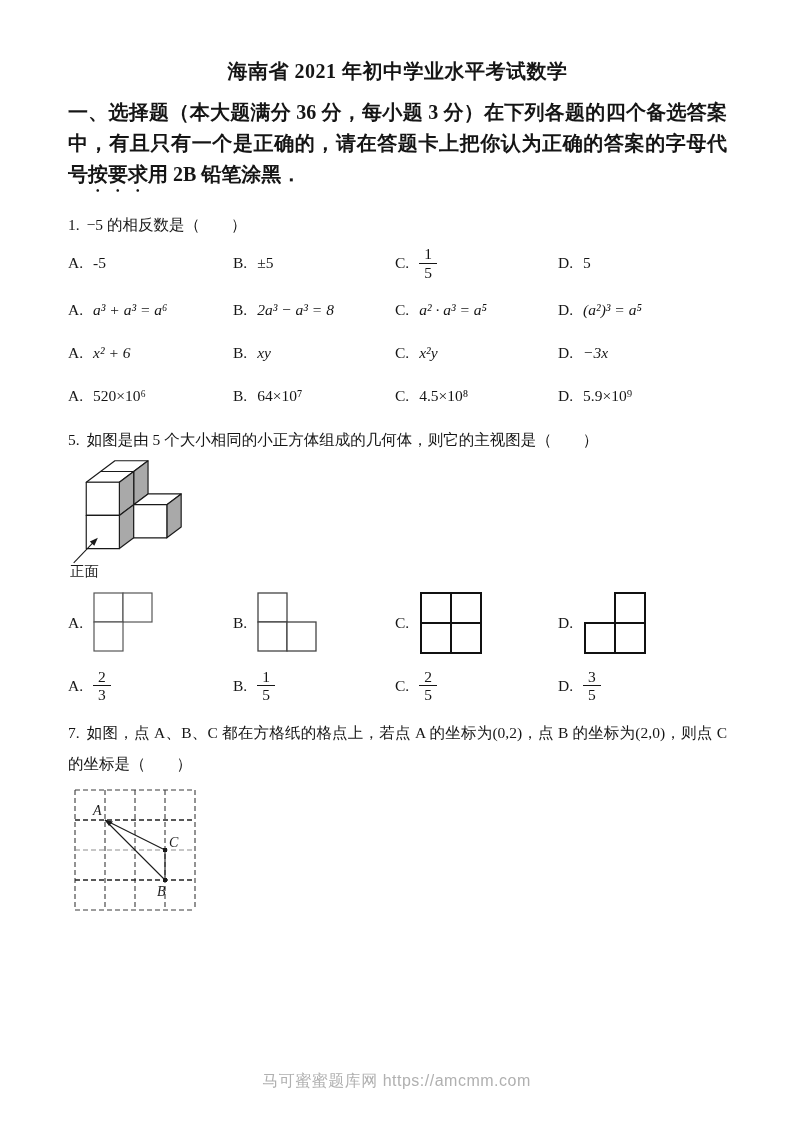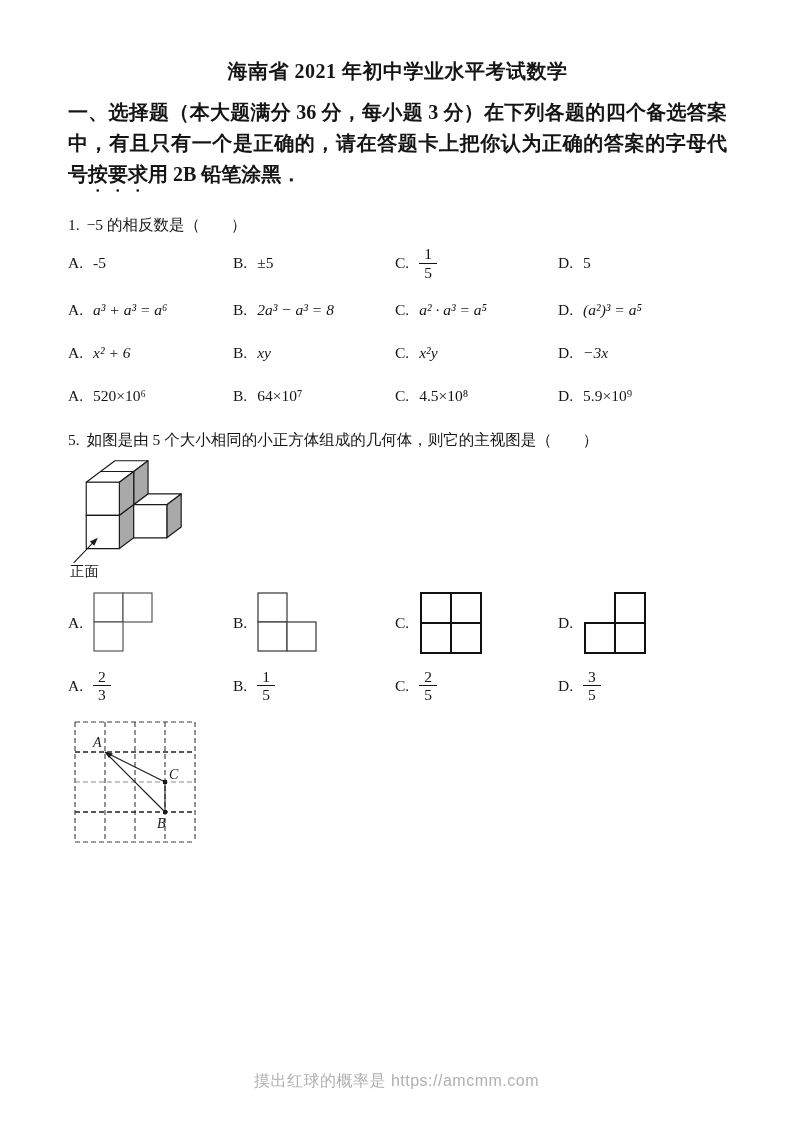--- a/index.html
+++ b/index.html
@@ -264,20 +264,21 @@
             <span class="opt-label">D.</span>
             <span class="frac">
               <span class="num">3</span>
               <span class="den">5</span>
             </span>
           </div>
       </div>
     </div>
 
     <div class="q">
+      <p class="q-text"><span class="q-num">7.</span><span>如图，点 A、B、C 都在方格纸的格点上，若点 A 的坐标为(0,2)，点 B 的坐标为(2,0)，则点 C 的坐标是（　　）</span></p>
 
       <div class="fig fig-grid">
         <svg width="126" height="128" viewBox="0 0 126 128">
 
           <g stroke="#3a3a3a" stroke-width="1.1" stroke-dasharray="5 3">
             <line x1="3" y1="5" x2="3" y2="125"></line>
             <line x1="33" y1="5" x2="33" y2="125"></line>
             <line x1="63" y1="5" x2="63" y2="125"></line>
             <line x1="93" y1="5" x2="93" y2="125"></line>
             <line x1="123" y1="5" x2="123" y2="125"></line>
@@ -302,14 +303,14 @@
             <text x="21" y="30">A</text>
             <text x="97" y="62">C</text>
             <text x="85" y="111">B</text>
           </g>
         </svg>
       </div>
     </div>
 
   </div>
 
-  <div class="footer">摸出红球的概率是 https://amcmm.com</div>
+  <div class="footer">马可蜜蜜题库网 https://amcmm.com</div>
 </div>
 
 </body></html>

